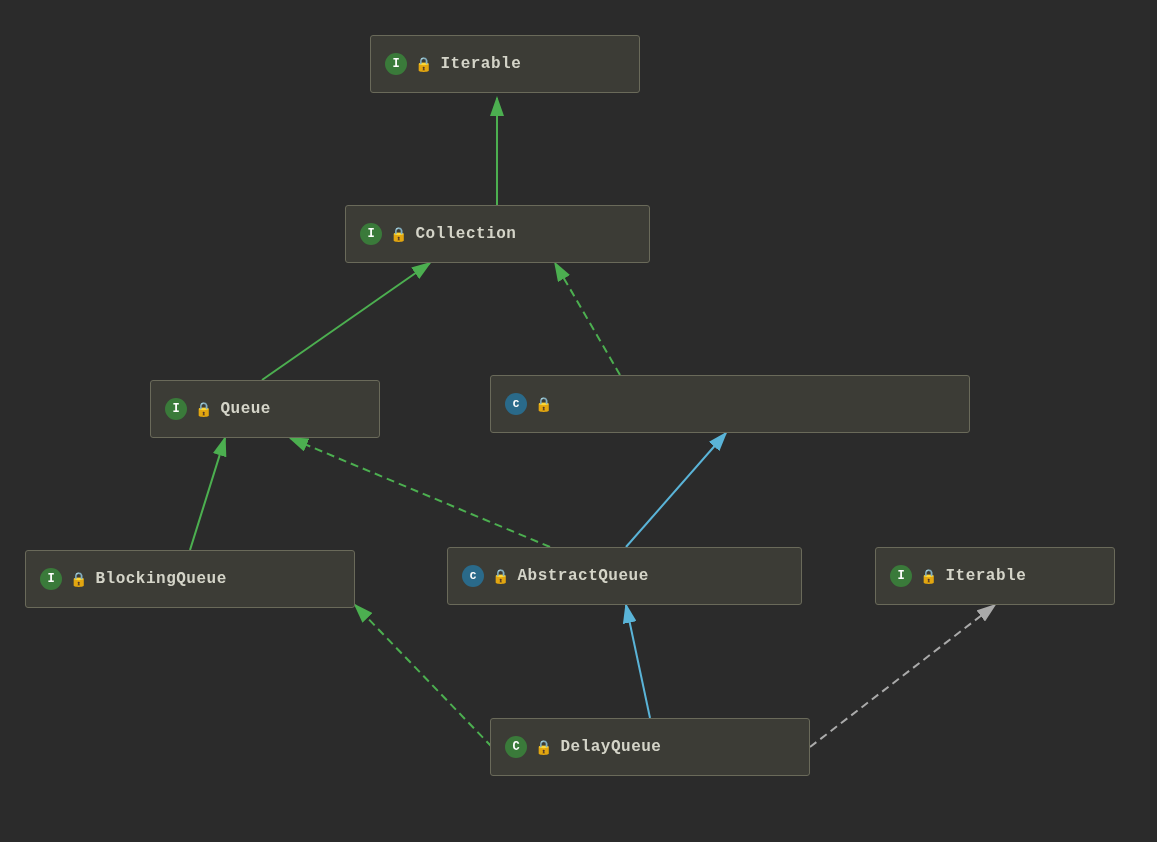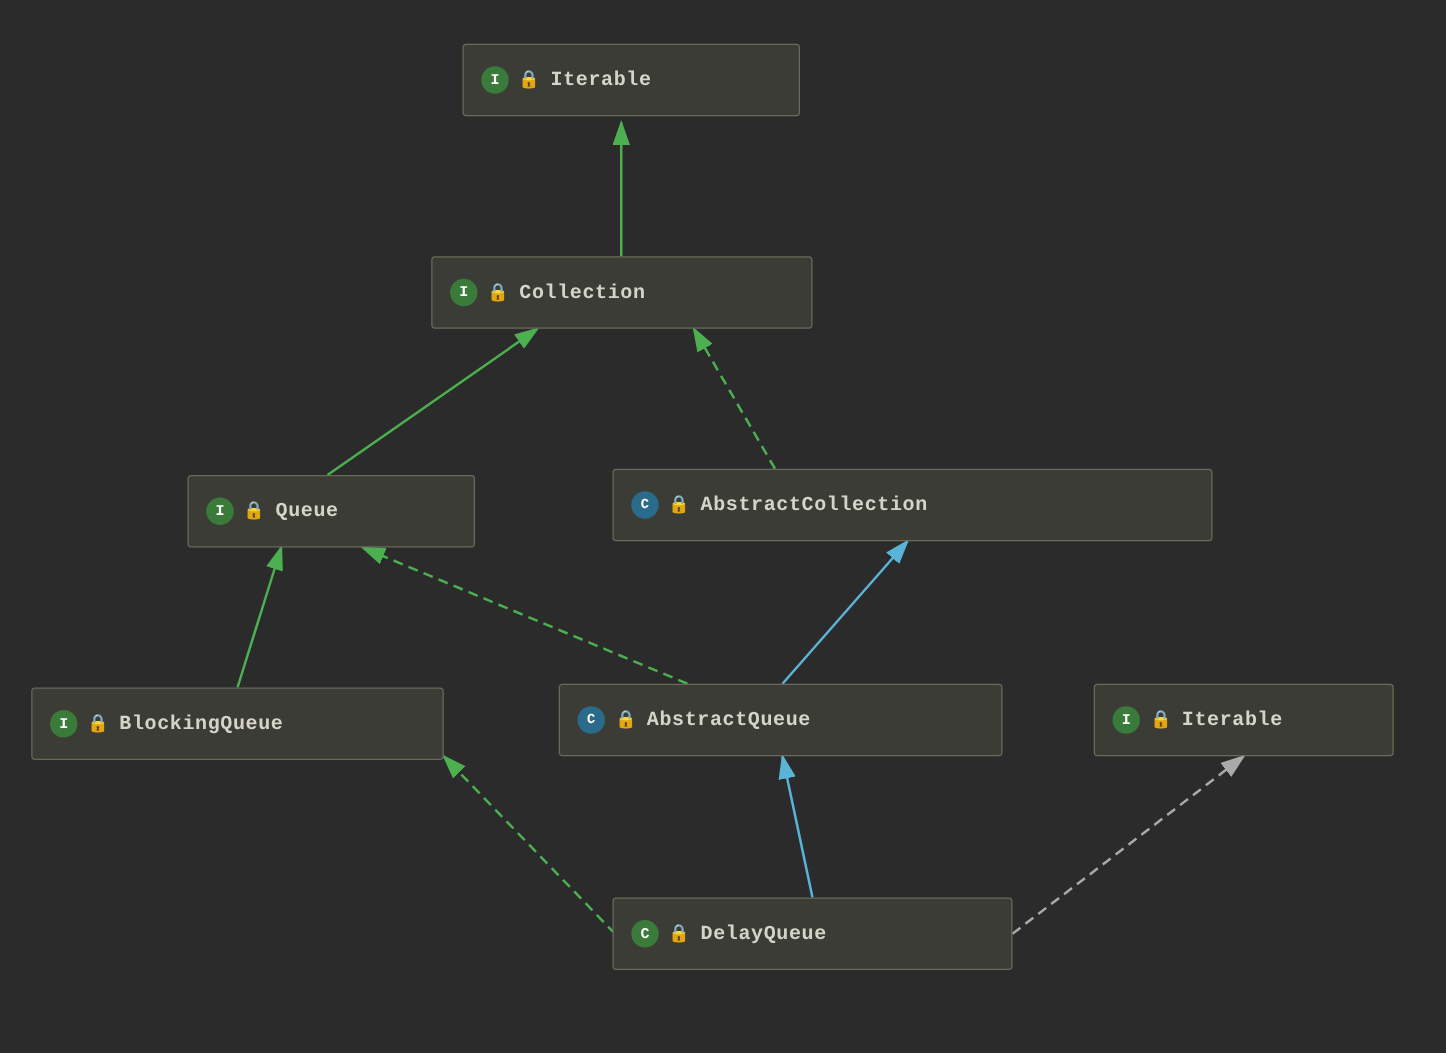--- a/index.html
+++ b/index.html
@@ -119,21 +119,20 @@
 
   <div class="node" style="left:150px; top:380px; width:230px; height:58px;">
     <span class="badge badge-I">I</span>
     <span class="lock-icon">🔒</span>
     <span class="node-label">Queue</span>
   </div>
 
   <div class="node" style="left:490px; top:375px; width:480px; height:58px;">
     <span class="badge badge-C" style="font-size:11px;">C</span>
     <span class="lock-icon">🔒</span>
-    <span class="node-label">AbstractCollection</span>
   </div>
 
   <div class="node" style="left:25px; top:550px; width:330px; height:58px;">
     <span class="badge badge-I">I</span>
     <span class="lock-icon">🔒</span>
     <span class="node-label">BlockingQueue</span>
   </div>
 
   <div class="node" style="left:447px; top:547px; width:355px; height:58px;">
     <span class="badge badge-C" style="font-size:11px;">C</span>

